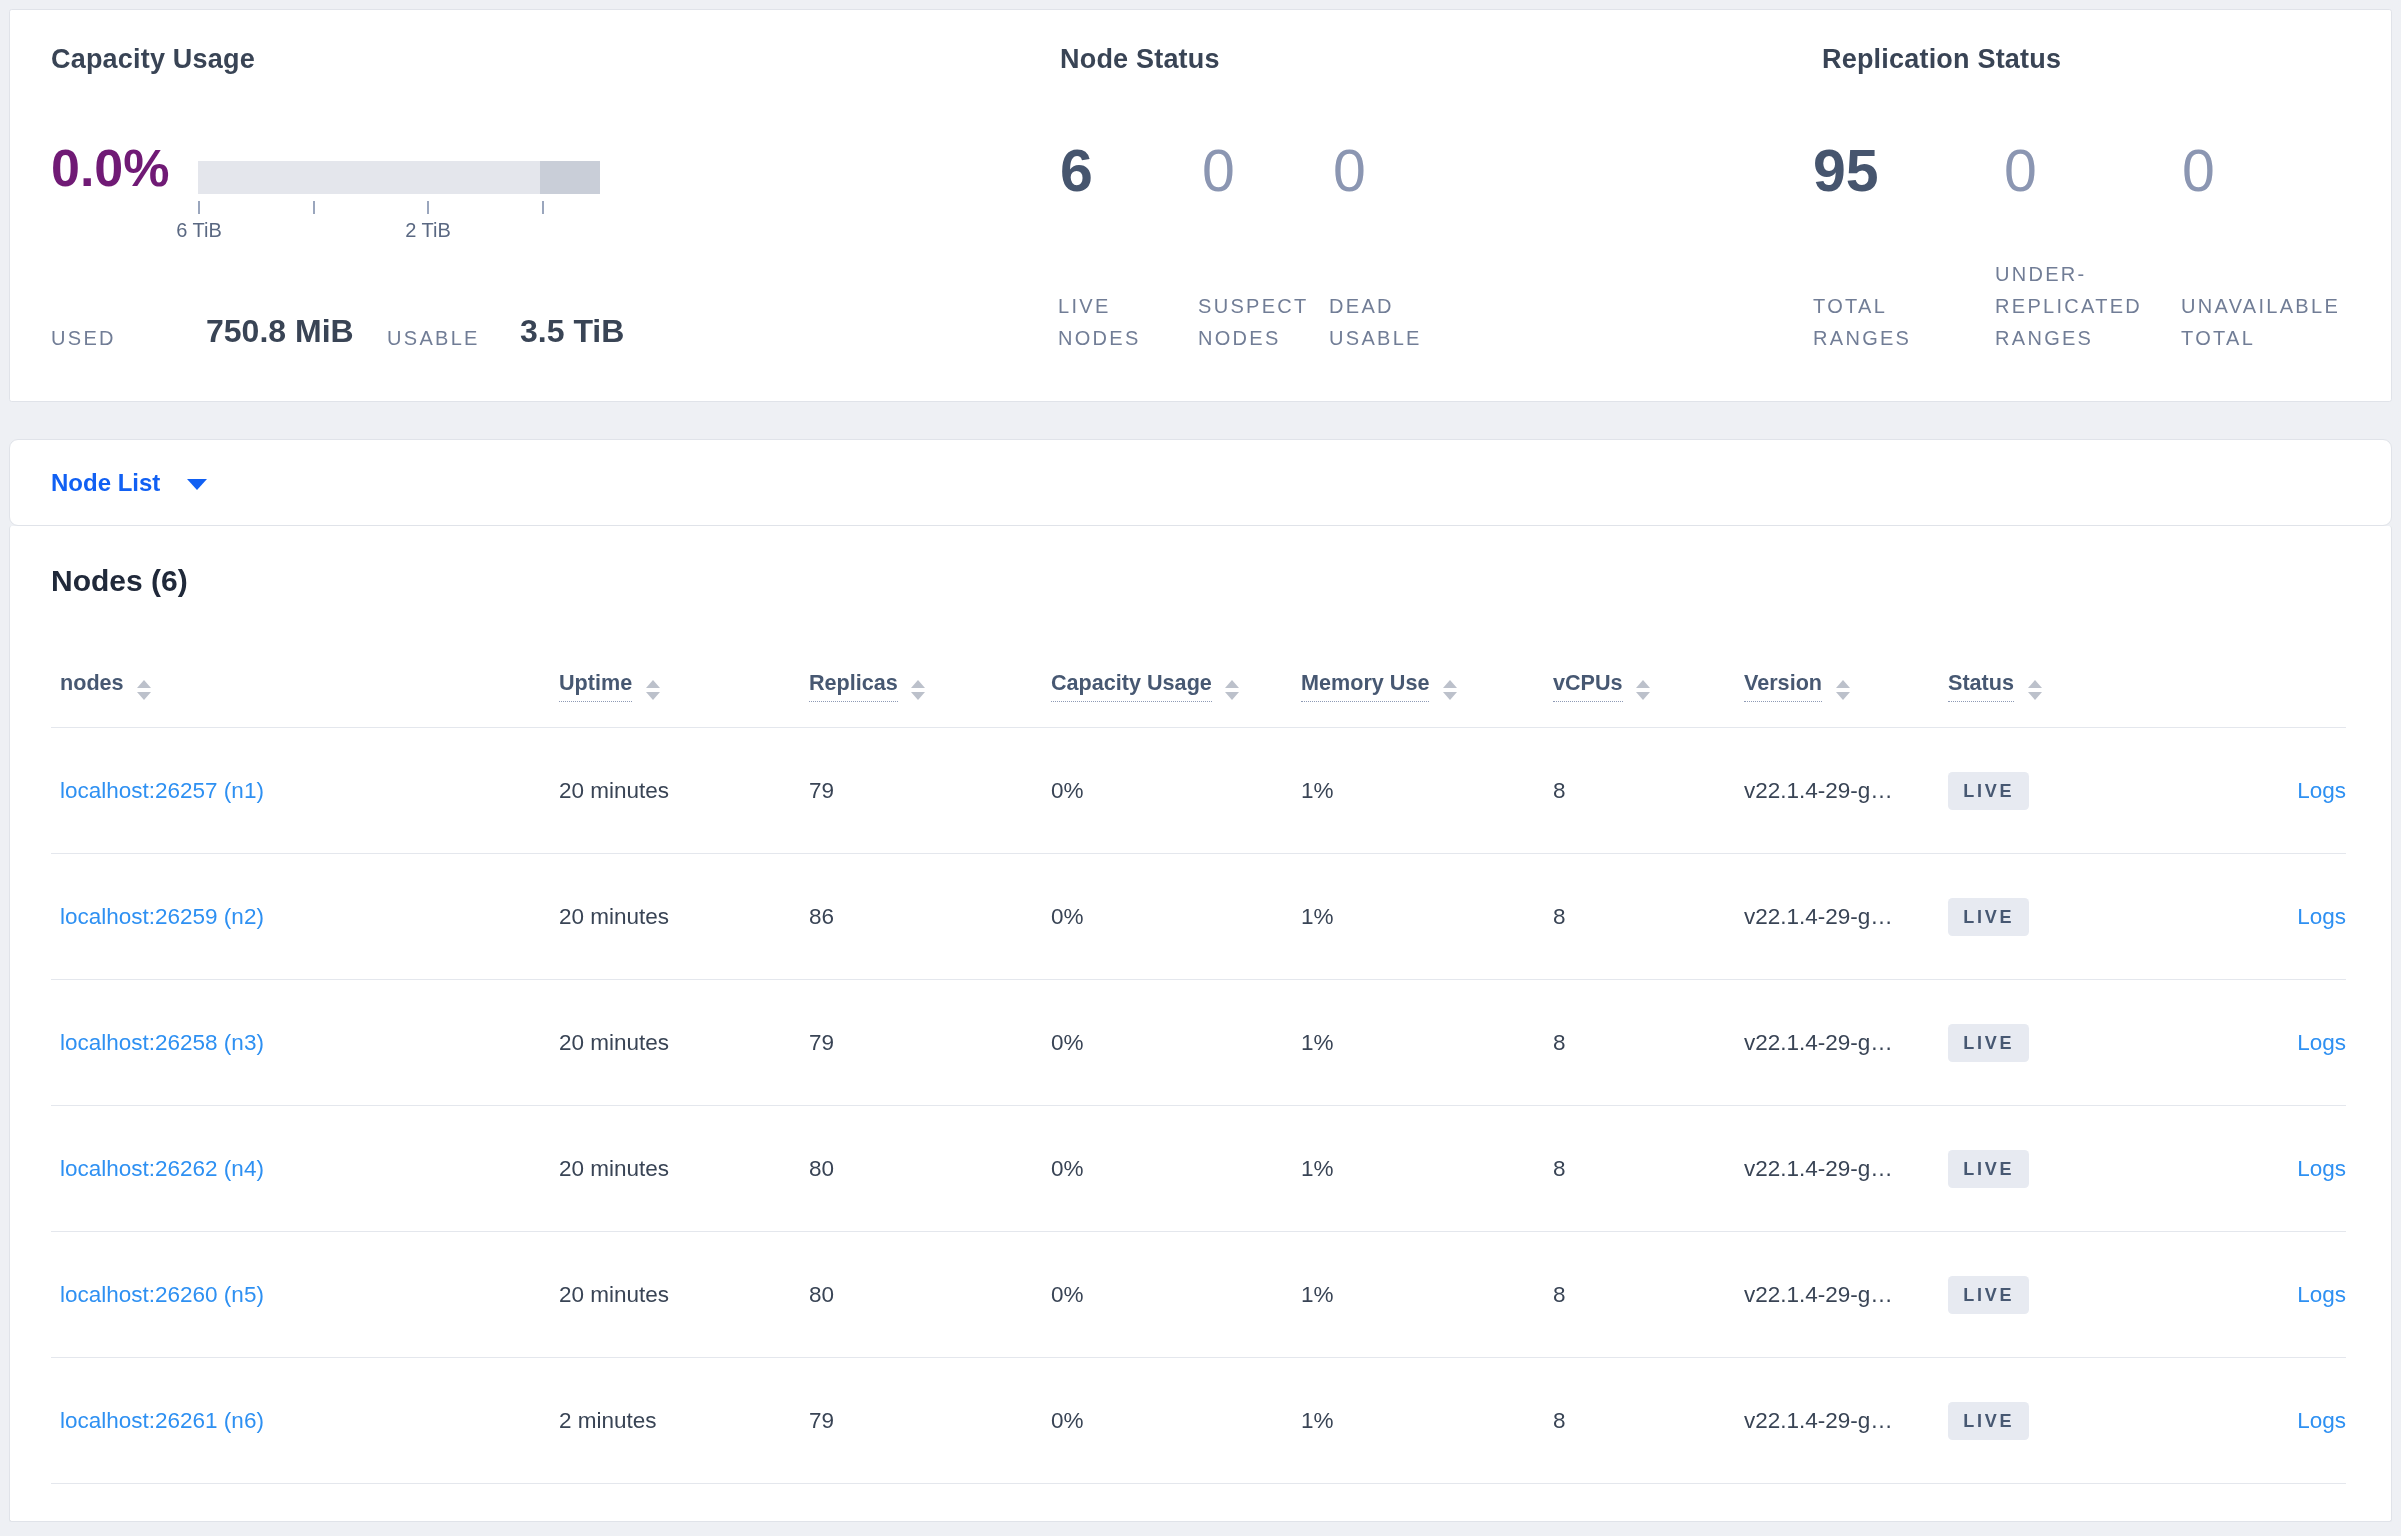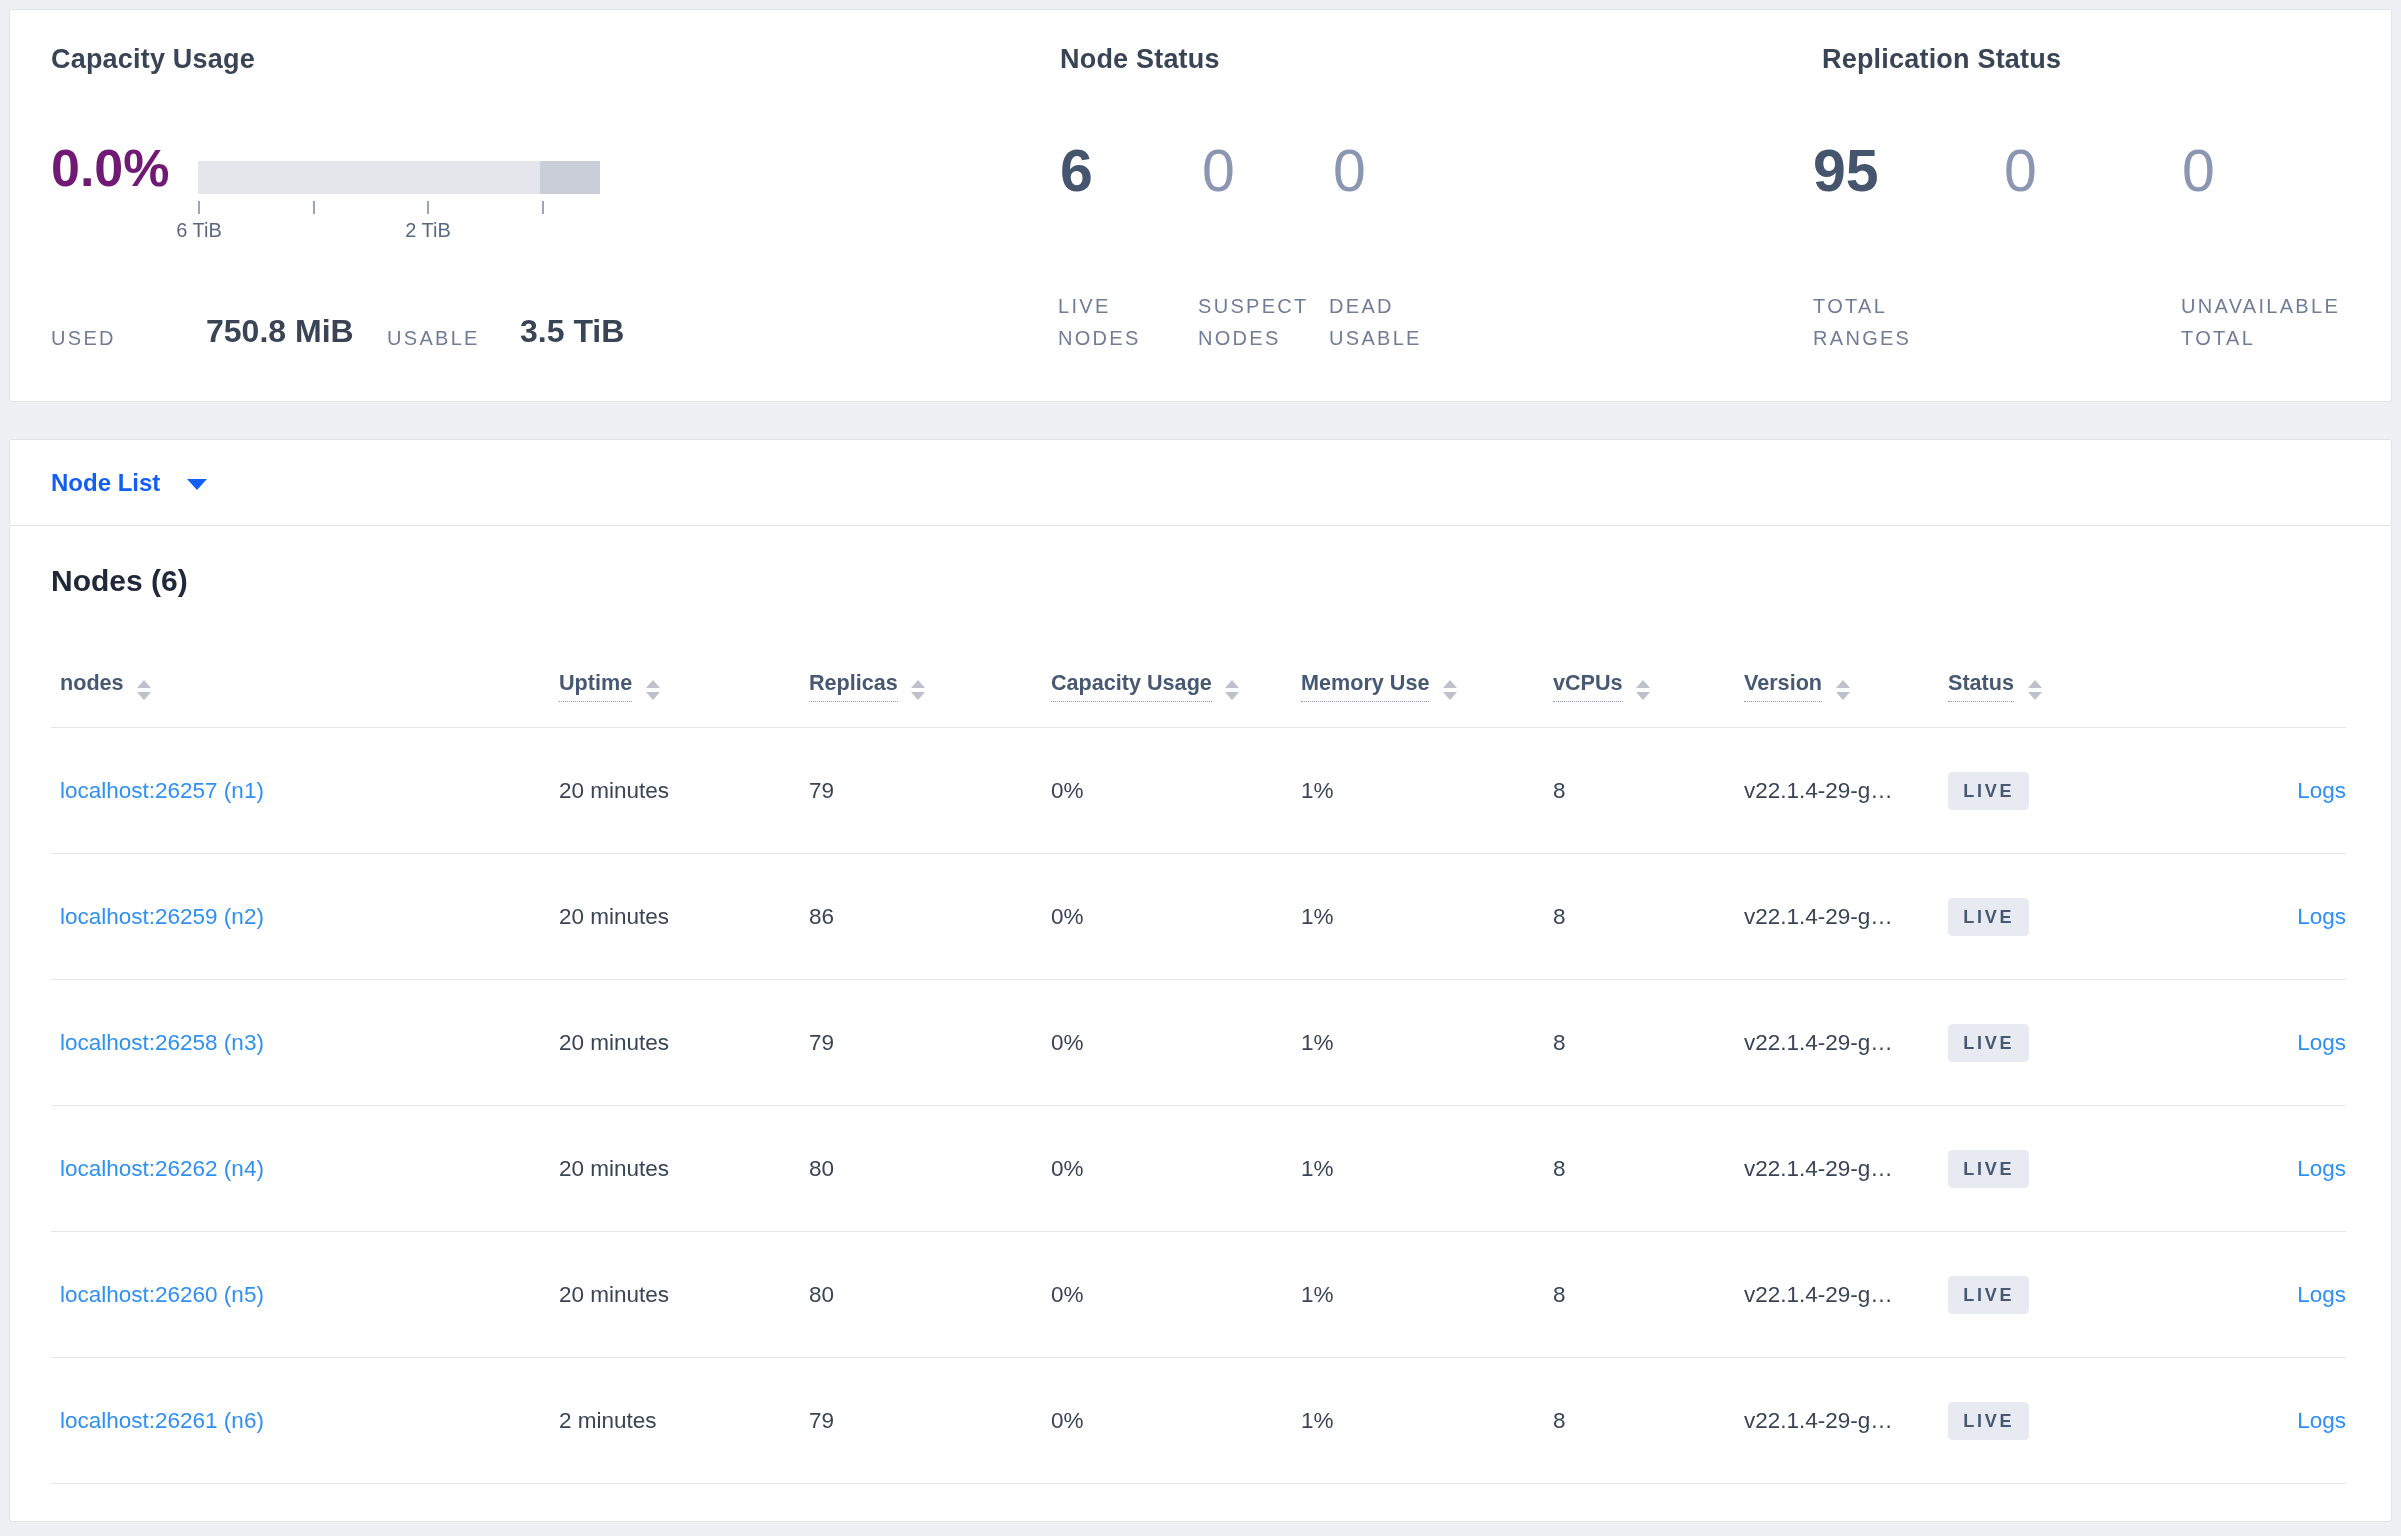--- a/index.html
+++ b/index.html
@@ -57,21 +57,21 @@
     font-size:59px;
   }
   .metric-value.dark { color:#46556e; font-weight:700; }
   .metric-value.light { color:#8b96b2; font-weight:400; }
   .metric-label {
     position:absolute; bottom:47px;
     font-size:20px; letter-spacing:2.3px; color:#717d96; line-height:32px;
   }
 
   
-  #nodelist-card { left:9px; top:439px; width:2383px; height:87px; border-bottom:0.9px solid #e0e3e9; }
+  #nodelist-card { left:9px; top:439px; width:2383px; height:87px; border-bottom:0.9px solid #e0e3e9;border-radius:9px; }
   #nodelist-toggle {
     position:absolute; left:41px; top:0; height:100%;
     display:flex; align-items:center; cursor:pointer;
   }
   #nodelist-label { font-size:24px; font-weight:600; color:#1160f3; }
   #nodelist-caret {
     display:inline-block; margin-left:27px; margin-top:3.6px;
     width:0; height:0;
     border-left:10px solid transparent; border-right:10px solid transparent;
     border-top:11.7px solid #1160f3;
@@ -146,20 +146,21 @@
   <div class="metric-value light" style="left:1323px">0</div>
   <div class="metric-label" style="left:1048px; width:117px">LIVE NODES</div>
   <div class="metric-label" style="left:1188px; width:131px">SUSPECT NODES</div>
   <div class="metric-label" style="left:1319px; width:117px">DEAD USABLE</div>
 
   <div class="section-title" id="repl-title">Replication Status</div>
   <div class="metric-value dark" style="left:1803px">95</div>
   <div class="metric-value light" style="left:1994px">0</div>
   <div class="metric-value light" style="left:2172px">0</div>
   <div class="metric-label" style="left:1803px; width:126px">TOTAL RANGES</div>
+  <div class="metric-label" style="left:1985px; width:167px">UNDER-REPLICATED RANGES</div>
   <div class="metric-label" style="left:2171px; width:194px">UNAVAILABLE TOTAL</div>
 </div>
 
 <div class="card" id="nodelist-card">
   <div id="nodelist-toggle">
     <span id="nodelist-label">Node List</span>
     <span id="nodelist-caret"></span>
   </div>
 </div>
 

